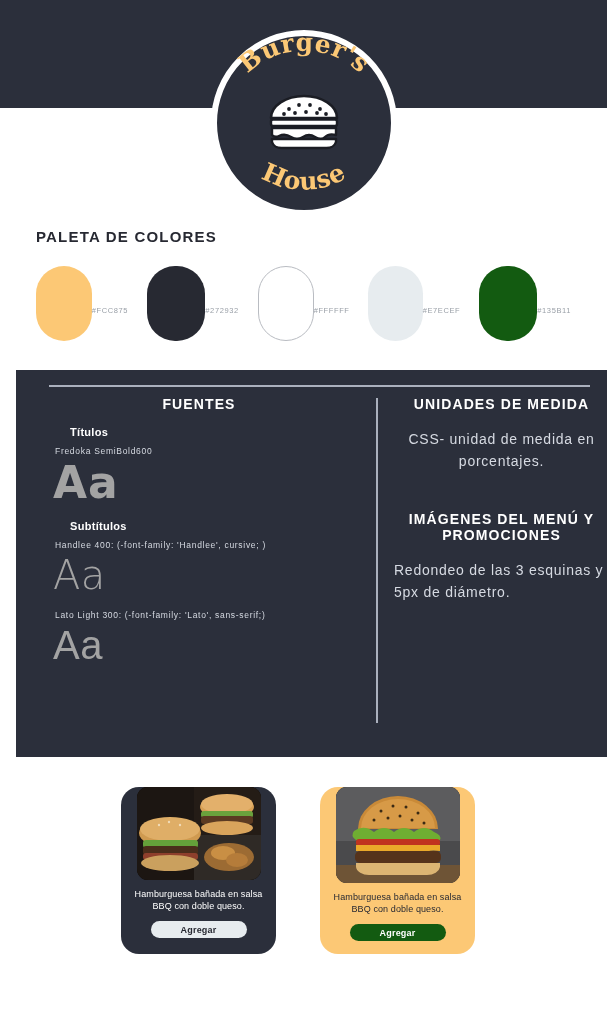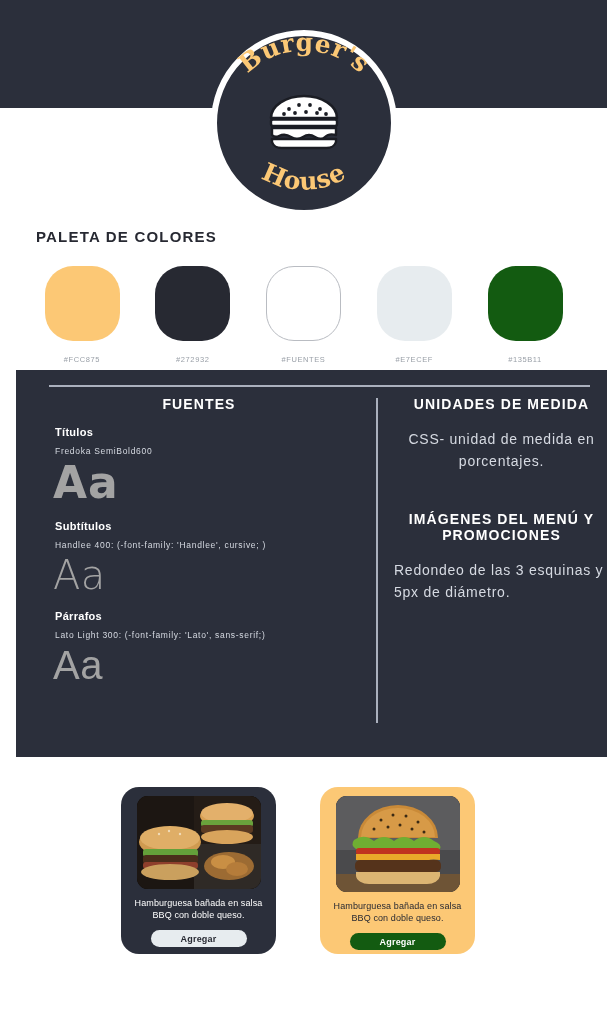--- a/index.html
+++ b/index.html
@@ -90,21 +90,20 @@
     position: absolute;
     top: 44px;
     left: 36px;
     width: 535px;
     display: flex;
     justify-content: space-between;
   }
   .swatch-cell {
     width: 92px;
     display: flex;
-    flex-direction: column;
     align-items: center;
   }
   .swatch-chip {
     width: 75px;
     height: 75px;
     border-radius: 28px;
   }
   .swatch-chip.outlined { border: 1px solid #b9bcc2; }
   .swatch-hex {
     margin-top: 14px;
@@ -155,21 +154,21 @@
     text-align: center;
   }
   .spec-h2.right { margin-bottom: 16px; }
 
   .font-block { margin-top: 14px; }
   .font-label {
     font-size: 11px;
     font-weight: bold;
     color: #ffffff;
     letter-spacing: 0.3px;
-    margin-left: 6px;
+    margin-left: 21px;
   }
   .font-spec {
     font-size: 8.5px;
     color: #d6dae2;
     letter-spacing: 0.7px;
     margin-left: 6px;
     margin-top: 8px;
   }
   .font-sample {
     color: #a3a3a3;
@@ -216,21 +215,20 @@
   }
   .card {
     position: absolute;
     top: 30px;
     width: 155px;
     height: 167px;
     border-radius: 18px;
     display: flex;
     flex-direction: column;
     align-items: center;
-    padding-top: 9px;
   }
   .card.dark { left: 121px; background: #2b2f3b; }
   .card.light { left: 320px; background: #fcc875; }
 
   .card-photo {
     width: 124px;
     height: 93px;
     border-radius: 11px;
     overflow: hidden;
     position: relative;
@@ -330,21 +328,21 @@
         <div class="swatch-hex">#FCC875</div>
       </div>
 
       <div class="swatch-cell">
         <div class="swatch-chip" style="background:#272932;"></div>
         <div class="swatch-hex">#272932</div>
       </div>
 
       <div class="swatch-cell">
         <div class="swatch-chip outlined" style="background:#FFFFFF;"></div>
-        <div class="swatch-hex">#FUENTES</div>
+        <div class="swatch-hex">#FFFFFF</div>
       </div>
 
       <div class="swatch-cell">
         <div class="swatch-chip" style="background:#E7ECEF;"></div>
         <div class="swatch-hex">#E7ECEF</div>
       </div>
 
       <div class="swatch-cell">
         <div class="swatch-chip" style="background:#135B11;"></div>
         <div class="swatch-hex">#135B11</div>
@@ -366,21 +364,20 @@
         <div class="font-sample sample-titulos">Aa</div>
       </div>
 
       <div class="font-block">
         <div class="font-label">Subtítulos</div>
         <div class="font-spec">Handlee 400: (-font-family: 'Handlee', cursive; )</div>
         <div class="font-sample sample-subtitulos">Aa</div>
       </div>
 
       <div class="font-block">
-        <div class="font-label">Párrafos</div>
         <div class="font-spec">Lato Light 300: (-font-family: 'Lato', sans-serif;)</div>
         <div class="font-sample sample-parrafos">Aa</div>
       </div>
     </div>
 
     <div class="spec-col-right">
 
       <div class="spec-group">
         <div class="spec-h2 right">UNIDADES DE MEDIDA</div>
         <div class="spec-body">CSS- unidad de medida en porcentajes.</div>

